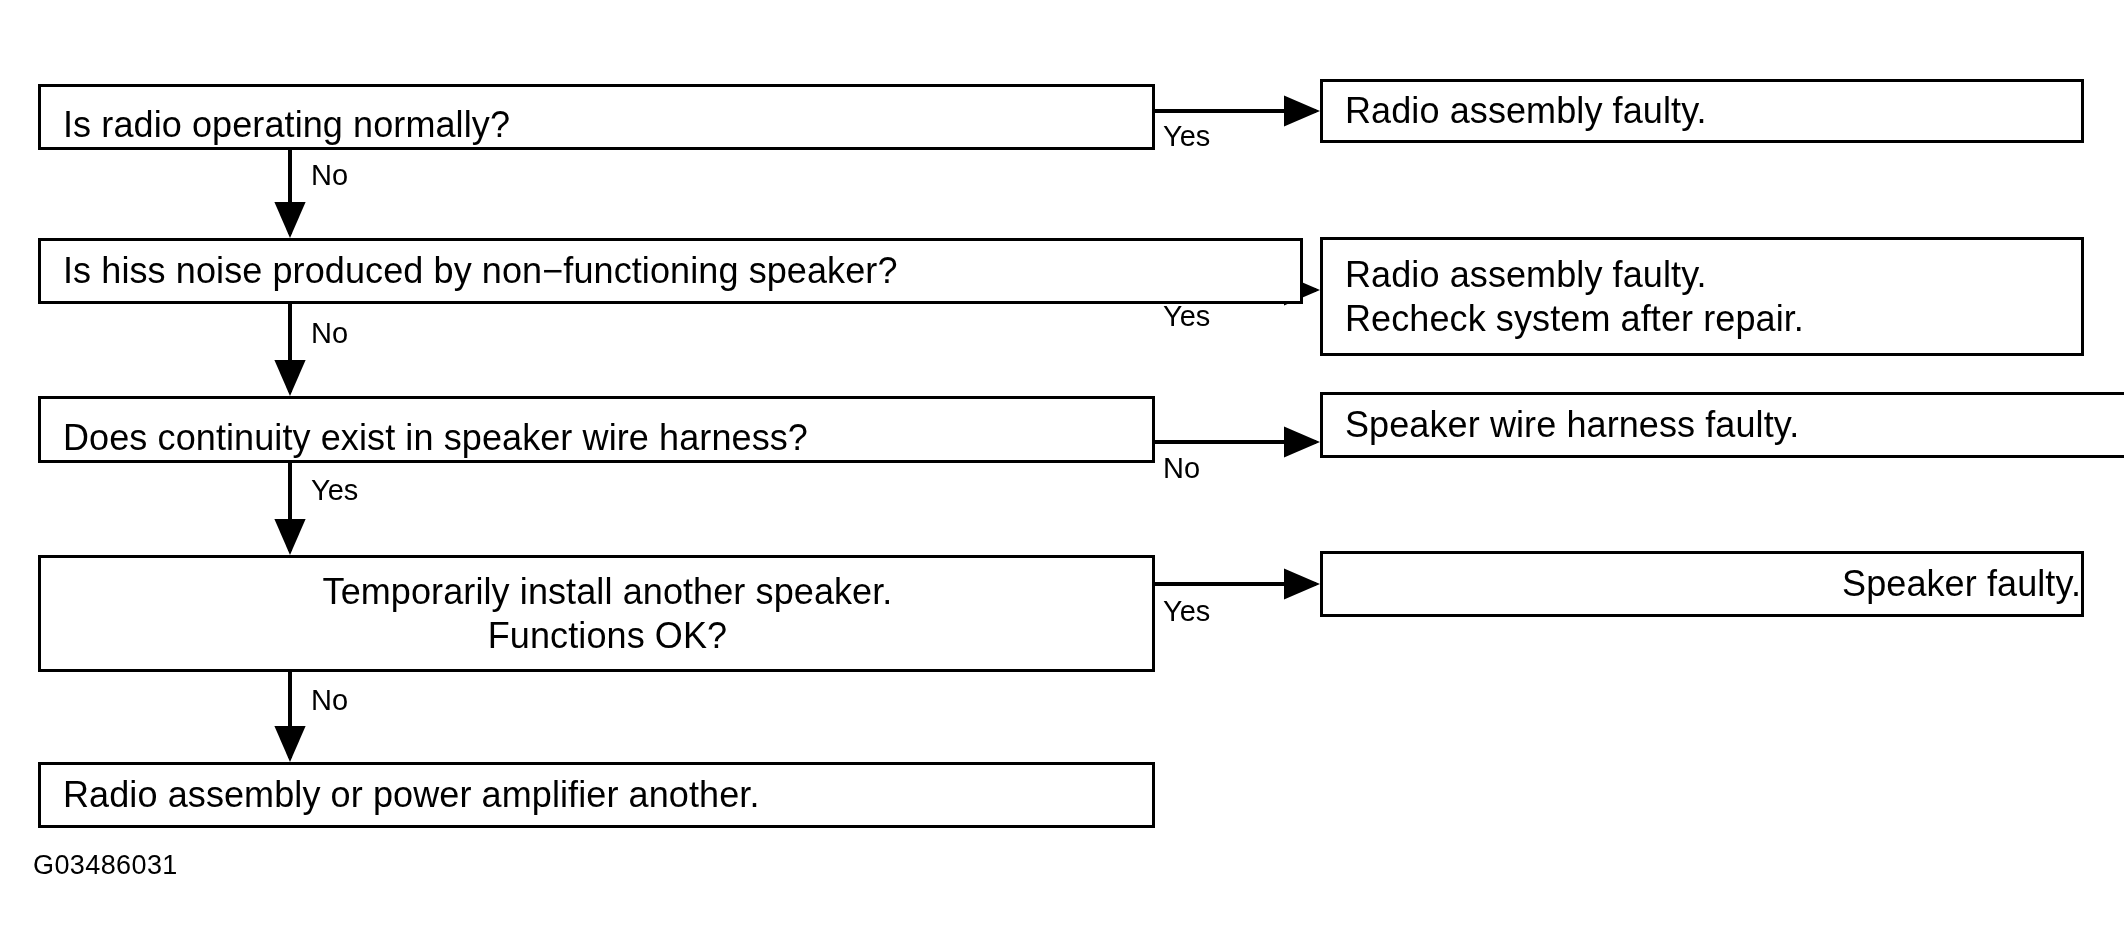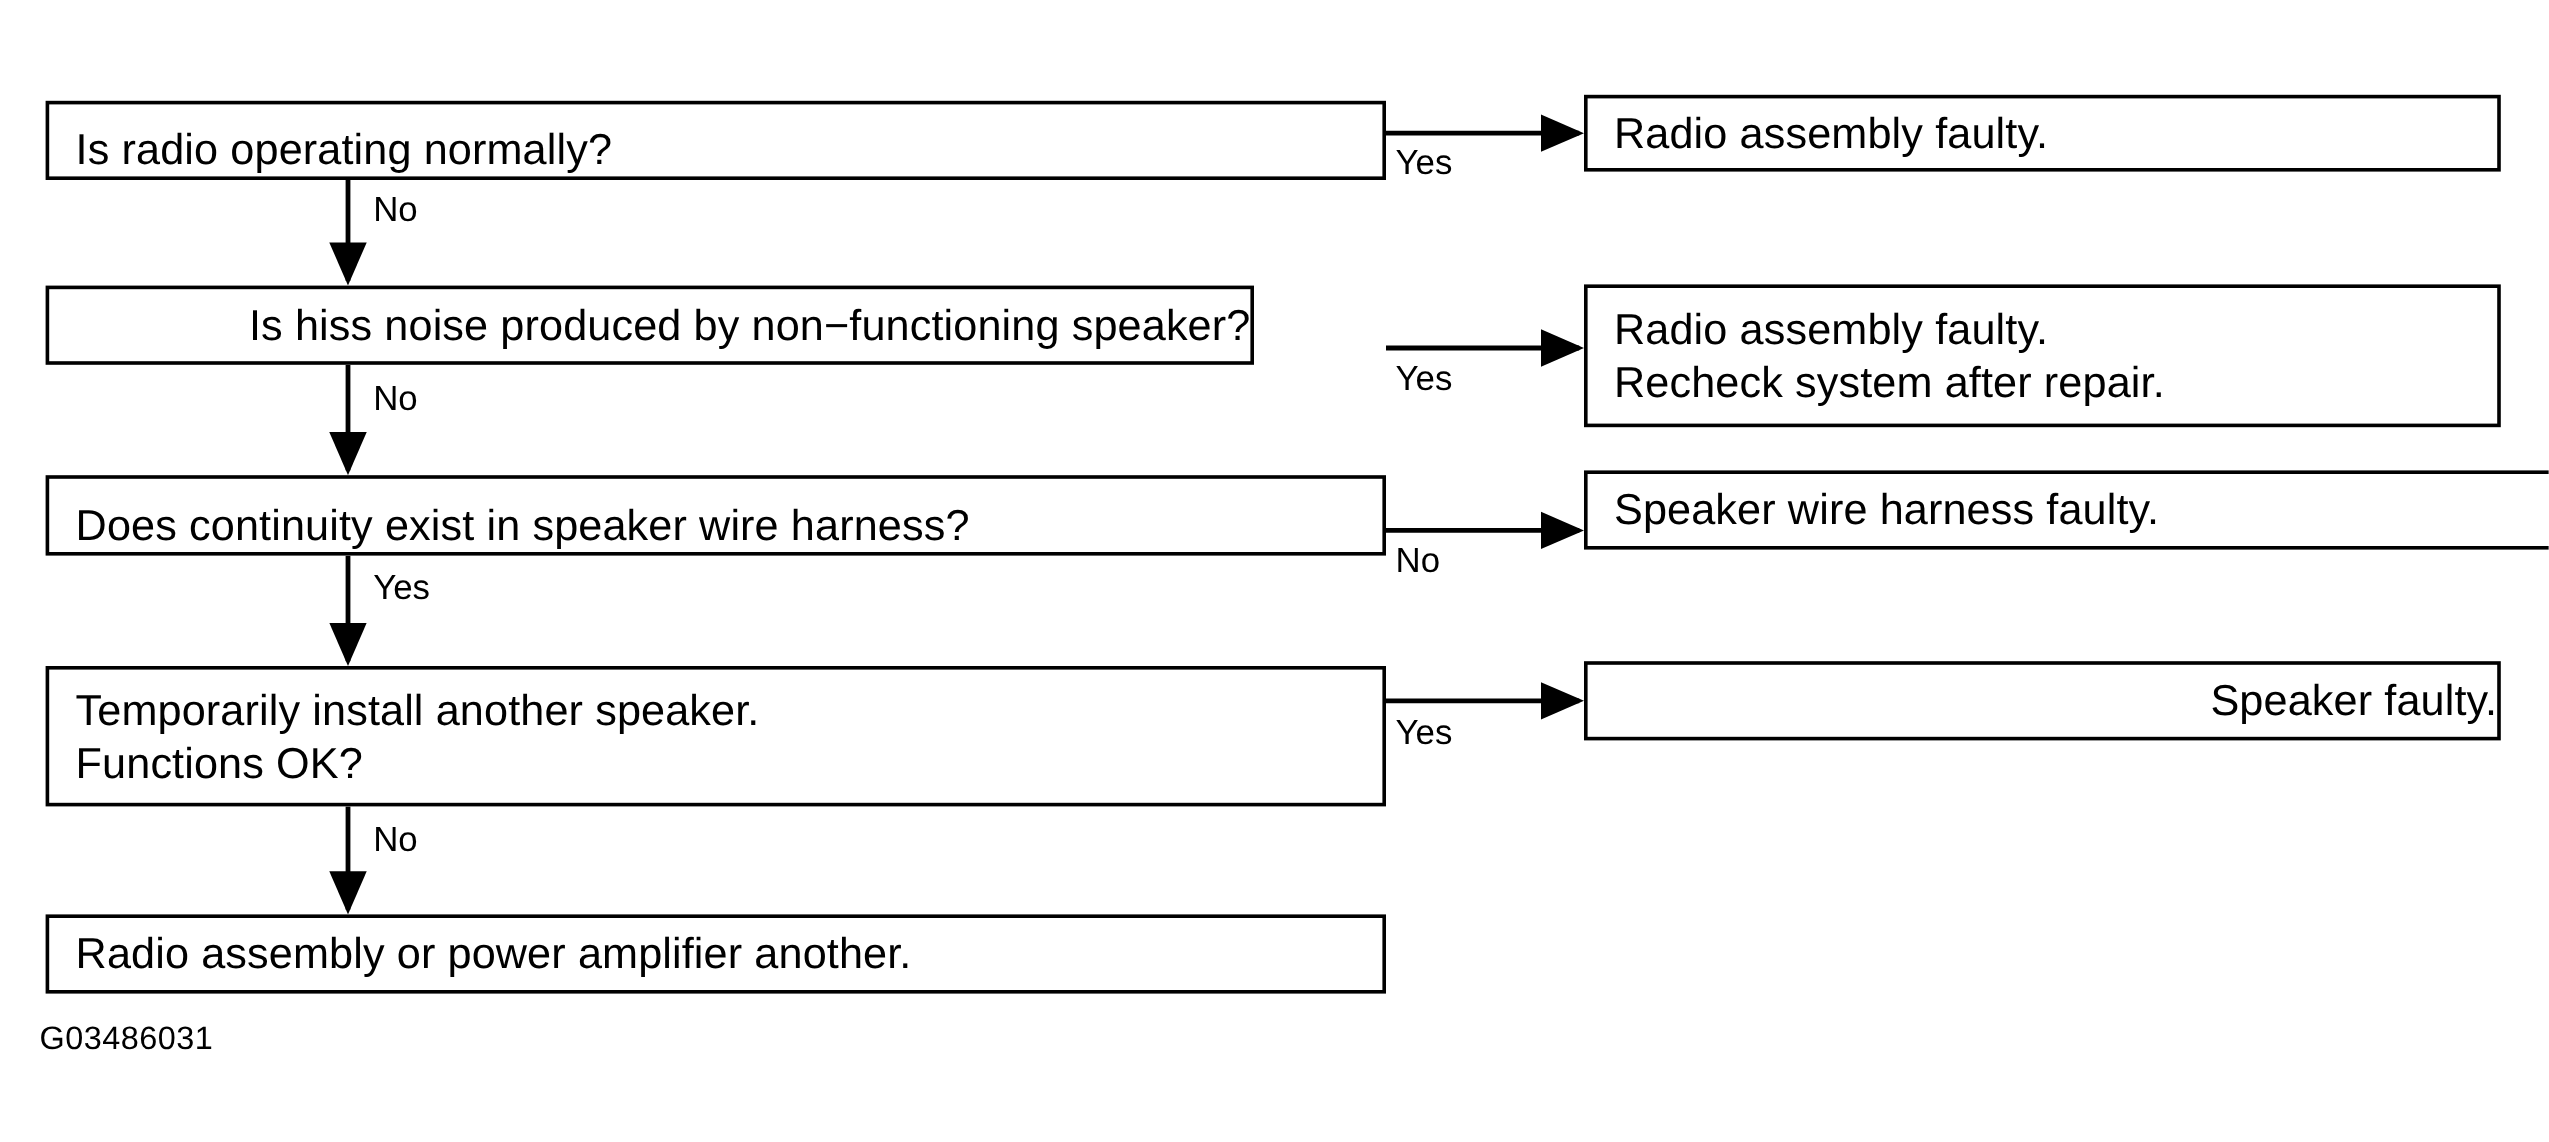--- a/index.html
+++ b/index.html
@@ -79,34 +79,34 @@
       </g>
   </svg>
 
   <div id="nodes-layer">
       <div class="node" style="left: 38px; top: 84px; width: 1117px; height: 66px; justify-content: flex-end;">
         <div class="line">Is radio operating normally?</div>
       </div>
       <div class="node" style="left: 1320px; top: 79px; width: 764px; height: 64px;">
         <div class="line">Radio assembly faulty.</div>
       </div>
-      <div class="node" style="left: 38px; top: 238px; width: 1007px; height: 66px; align-items: flex-end;">
+      <div class="node" style="left: 38px; top: 238px; width: 1265px; height: 66px;">
         <div class="line">Is hiss noise produced by non−functioning speaker?</div>
       </div>
       <div class="node" style="left: 1320px; top: 237px; width: 764px; height: 119px;">
         <div class="line">Radio assembly faulty.</div>
         <div class="line">Recheck system after repair.</div>
       </div>
       <div class="node" style="left: 38px; top: 396px; width: 1117px; height: 67px; justify-content: flex-end;">
         <div class="line">Does continuity exist in speaker wire harness?</div>
       </div>
       <div class="node" style="left: 1320px; top: 392px; width: 876px; height: 66px;">
         <div class="line">Speaker wire harness faulty.</div>
       </div>
-      <div class="node" style="left: 38px; top: 555px; width: 1117px; height: 117px;">
+      <div class="node" style="left: 38px; top: 555px; width: 1117px; height: 117px; align-items: center;">
         <div class="line">Temporarily install another speaker.</div>
         <div class="line">Functions OK?</div>
       </div>
       <div class="node" style="left: 1320px; top: 551px; width: 764px; height: 66px; align-items: flex-end;">
         <div class="line">Speaker faulty.</div>
       </div>
       <div class="node" style="left: 38px; top: 762px; width: 1117px; height: 66px;">
         <div class="line">Radio assembly or power amplifier another.</div>
       </div>
     </div>

